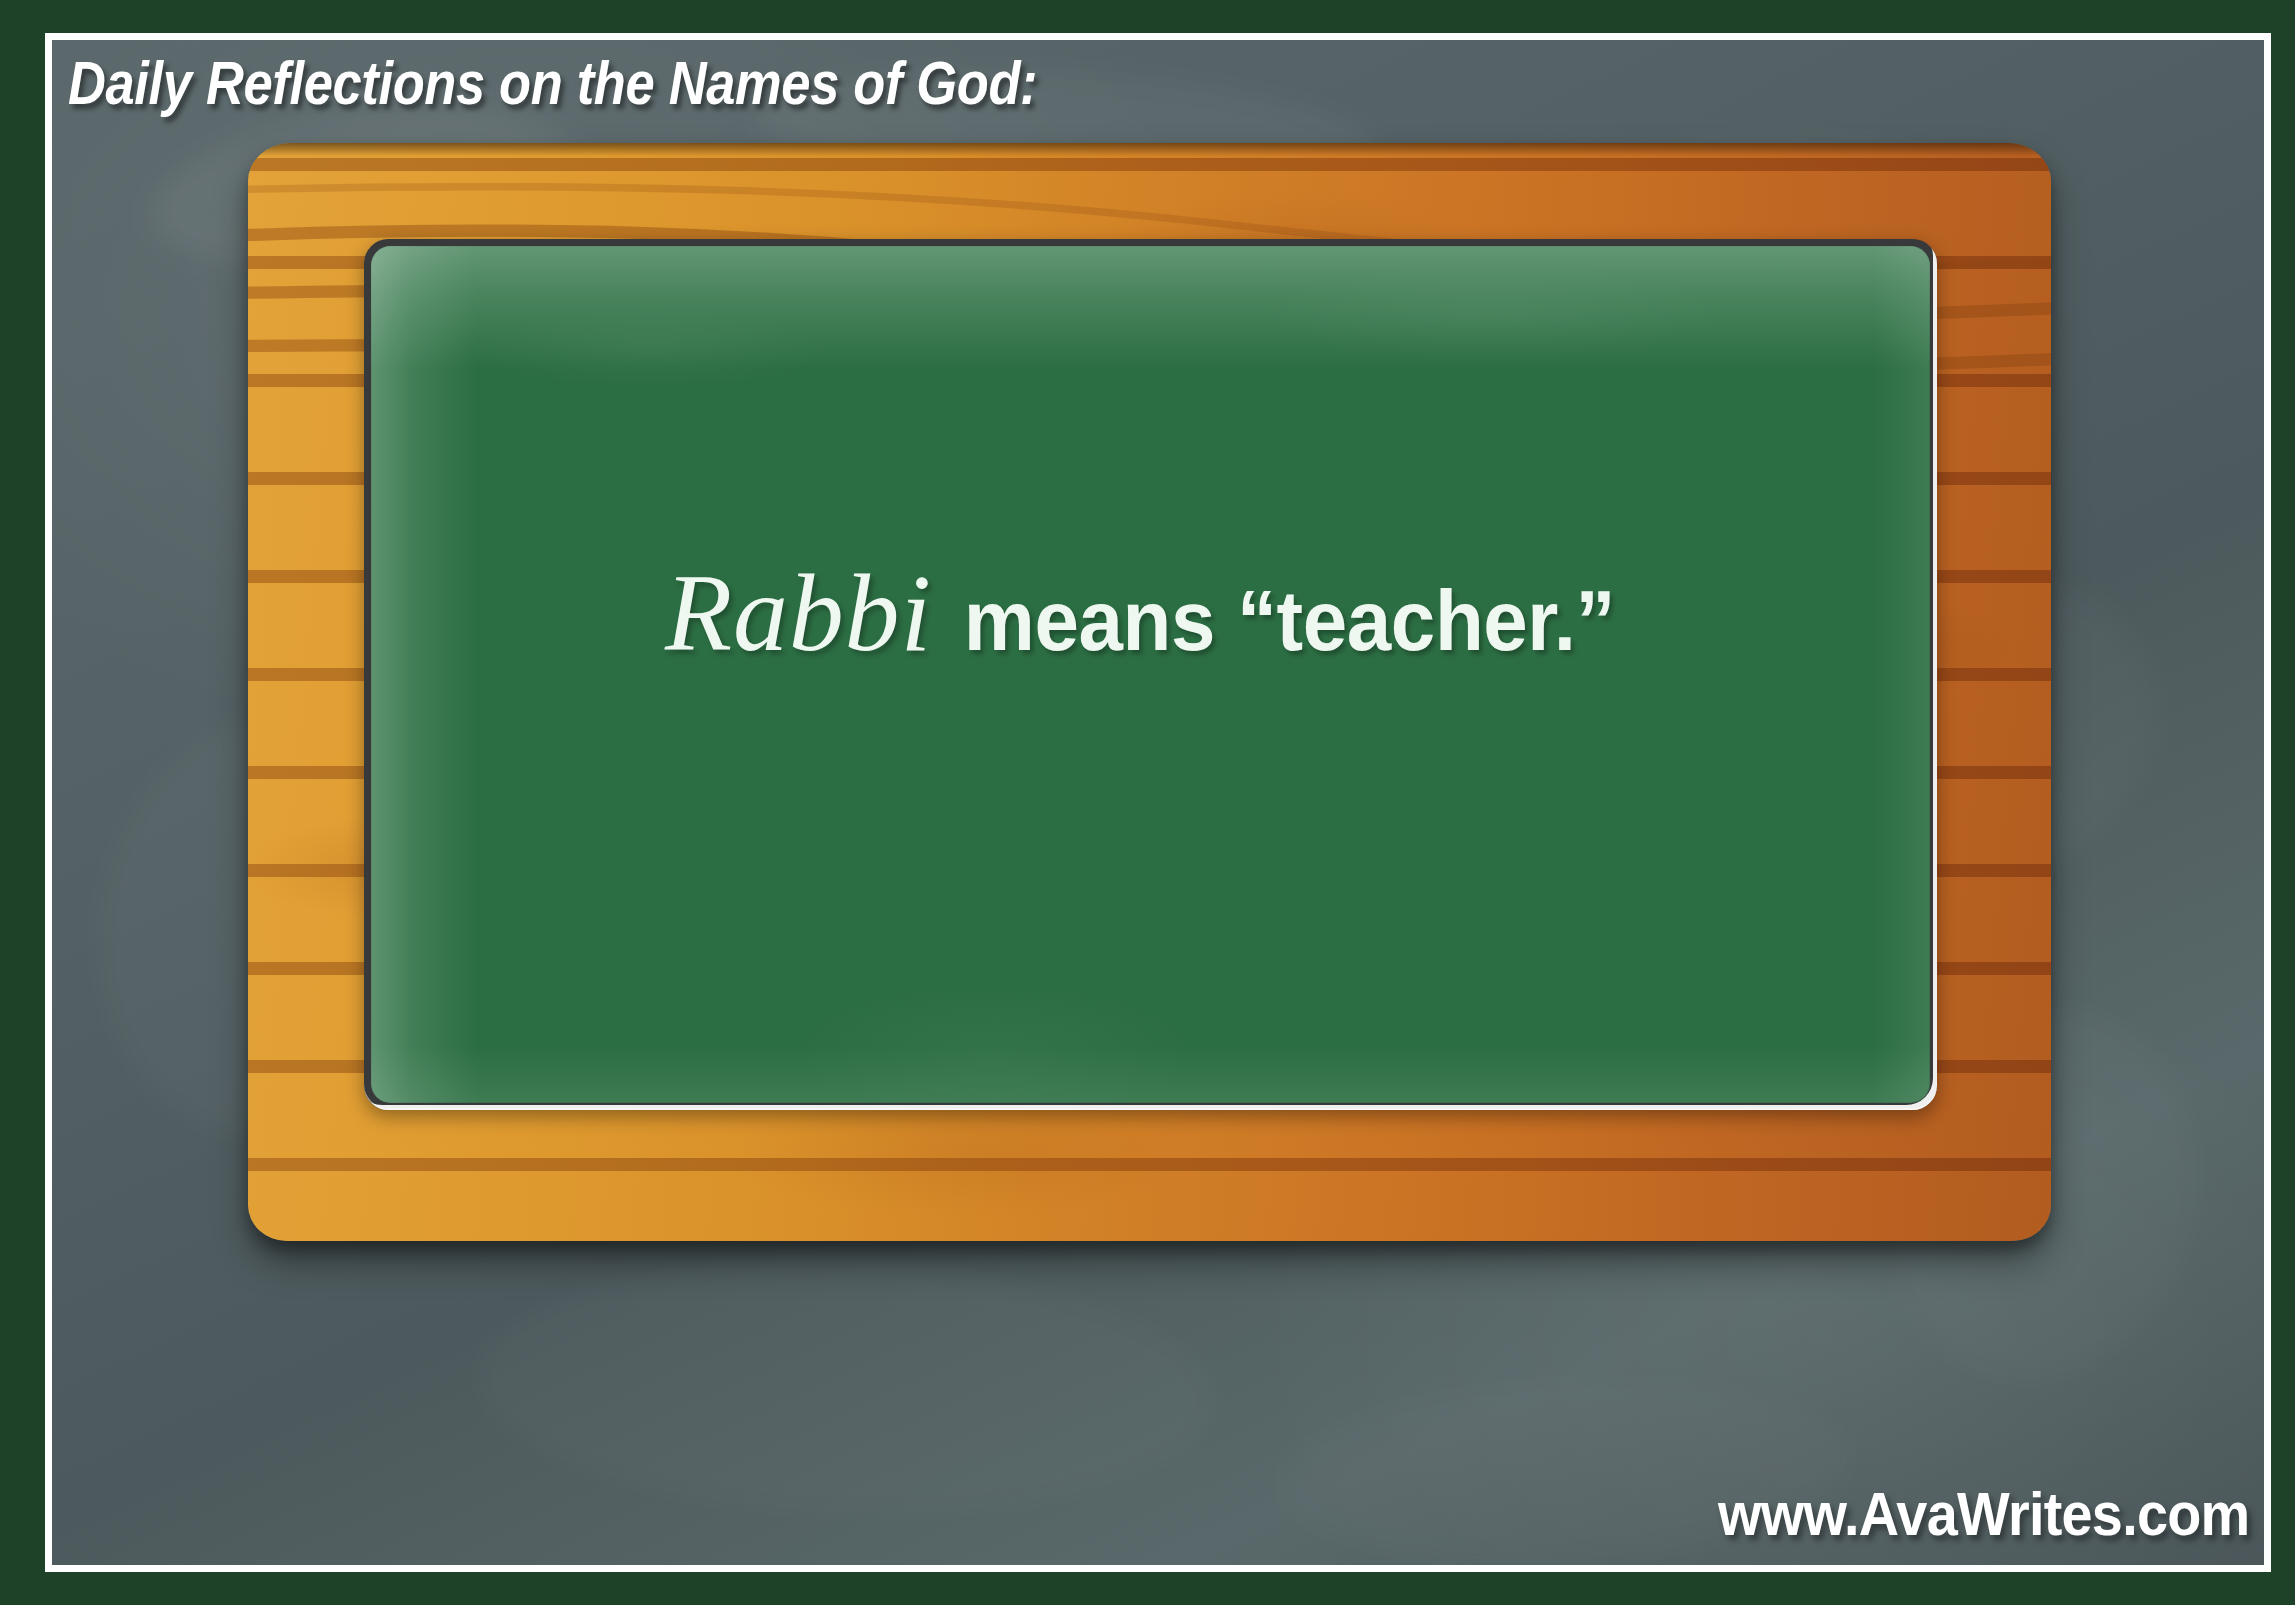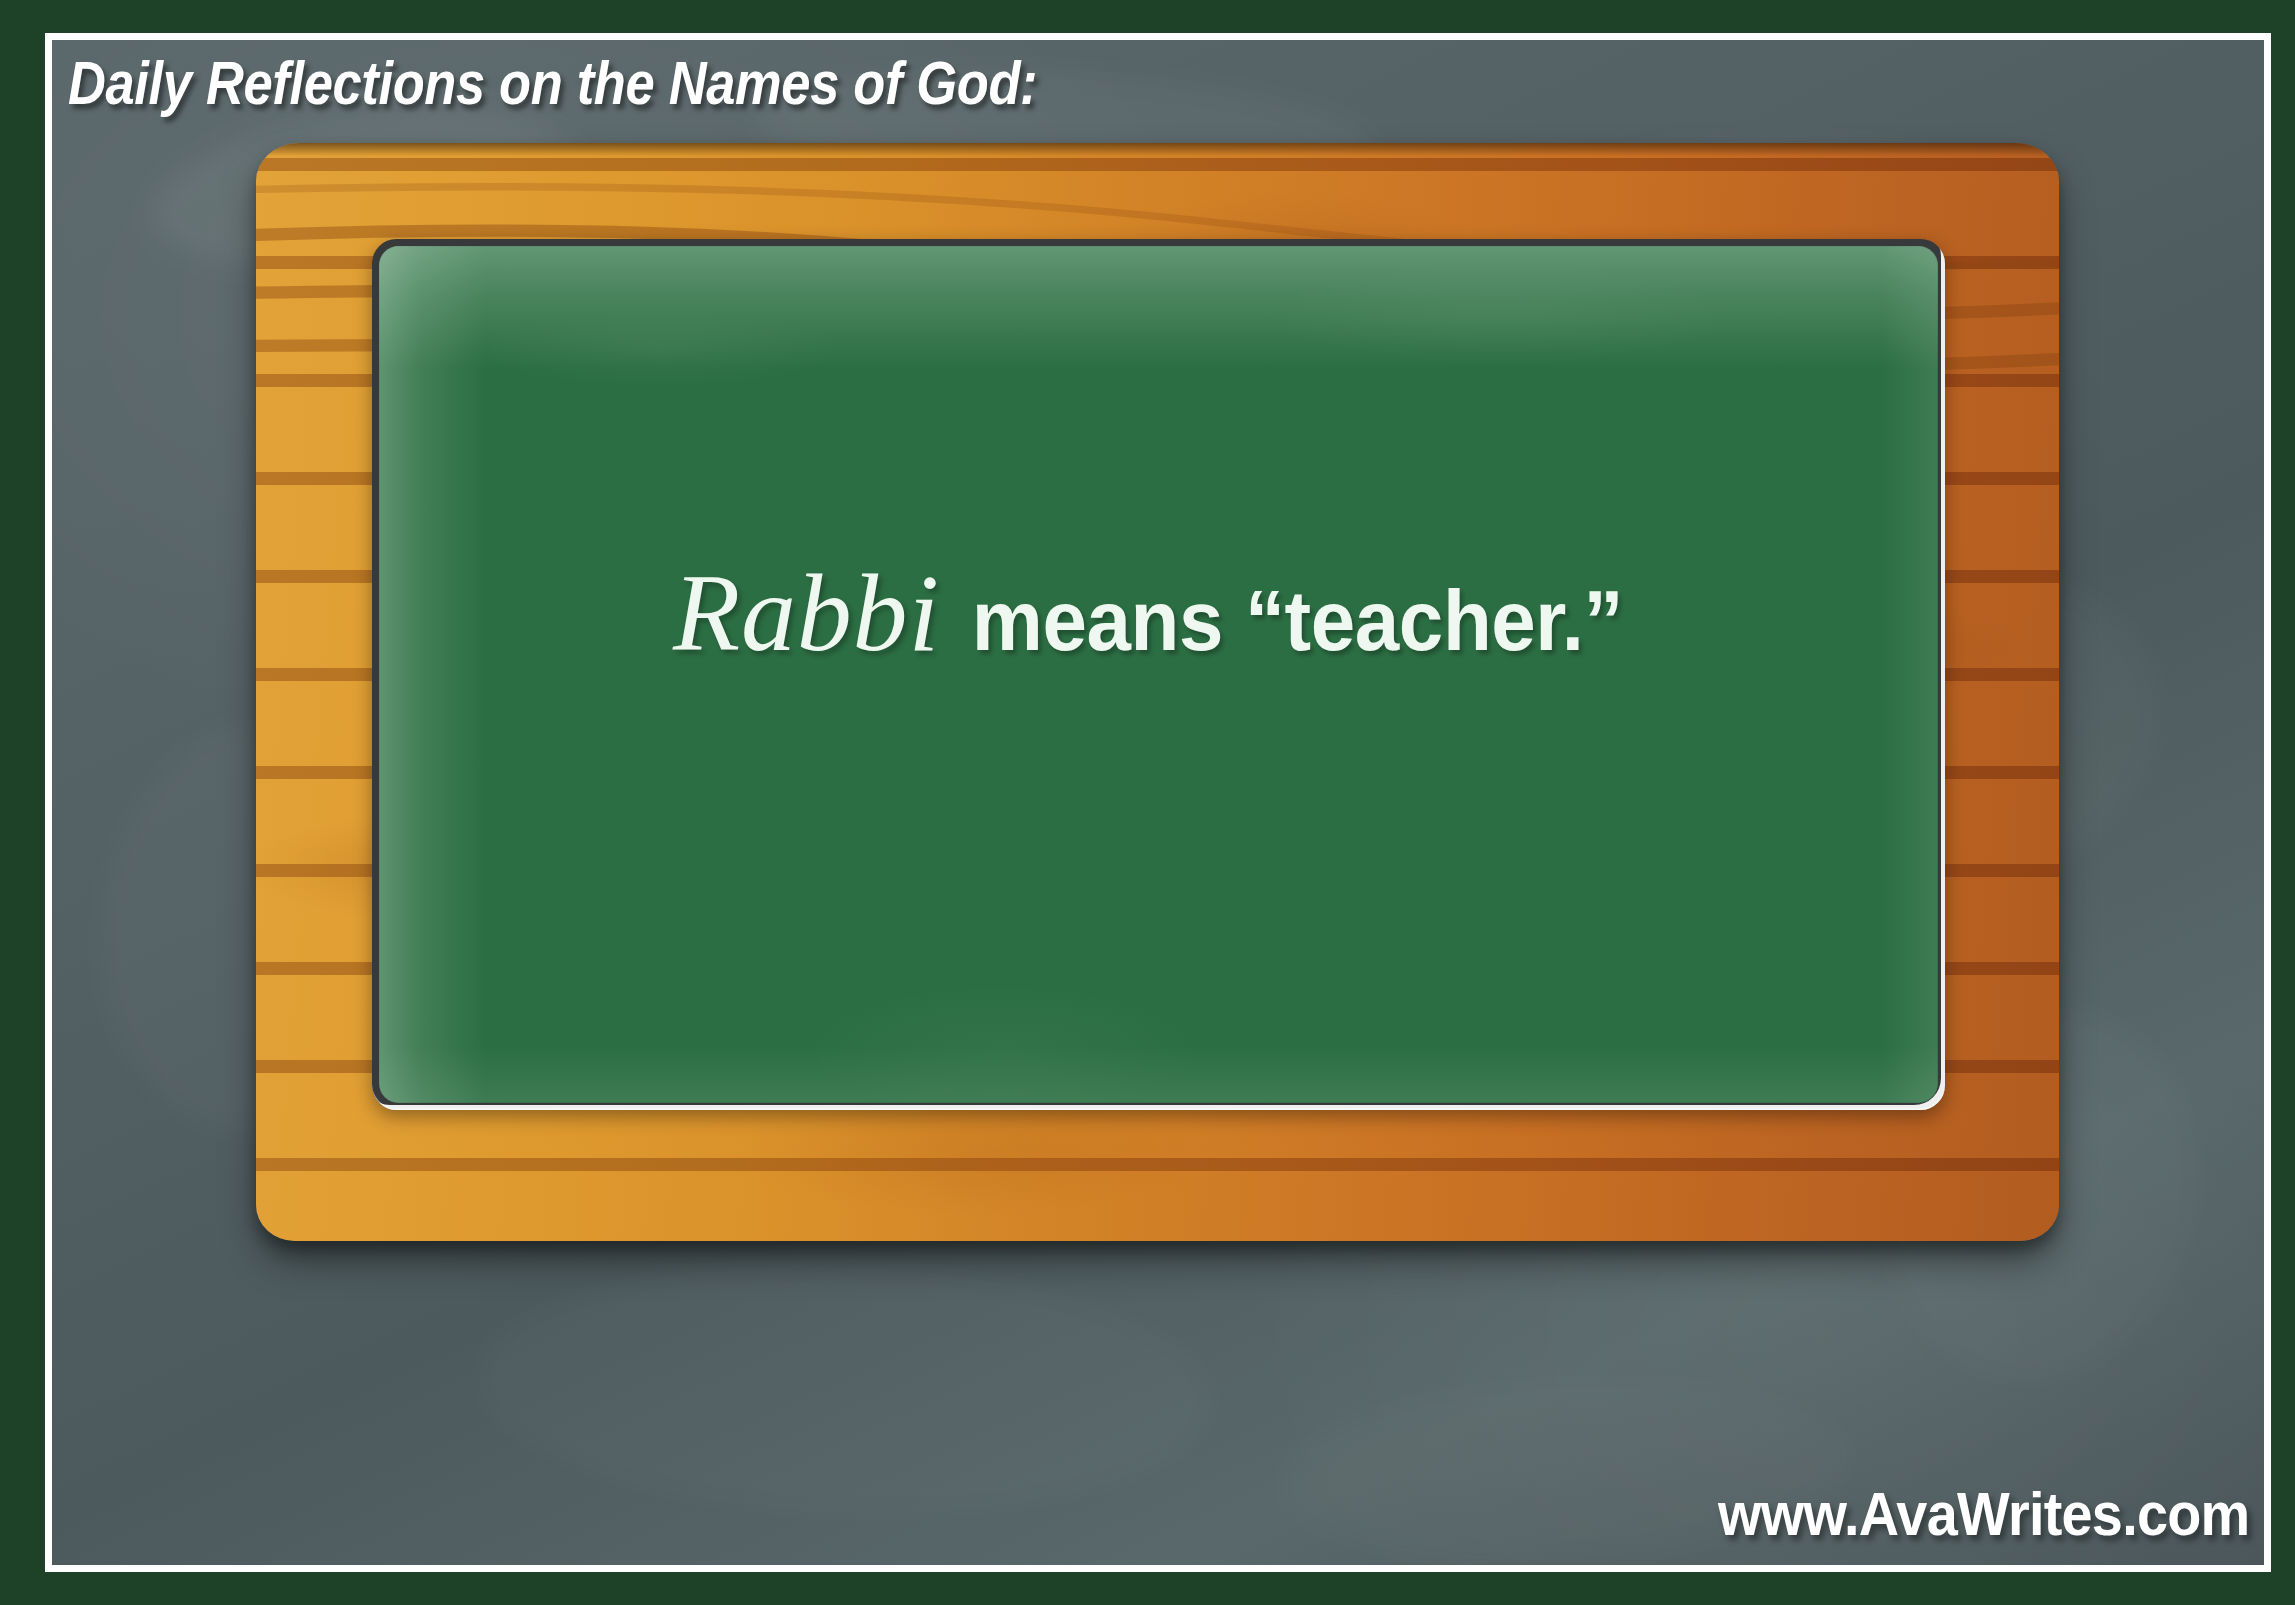--- a/index.html
+++ b/index.html
@@ -90,21 +90,21 @@
     color: #FFFFFF;
     white-space: nowrap;
     transform: scaleX(0.90);
     transform-origin: right center;
     text-shadow: 4.1px 4.9px 6.5px rgba(0,0,0,0.42);
   }
 
   
   #board-wrap {
     position: absolute;
-    left: 204px;
+    left: 196px;
     top: 103px;
     width: 1803px;
     height: 1098px;
   }
   #frame {
     position: absolute;
     inset: 0;
     border-radius: 43px 43px 39px 39px / 38px 38px 36px 36px;
     overflow: hidden;
     

